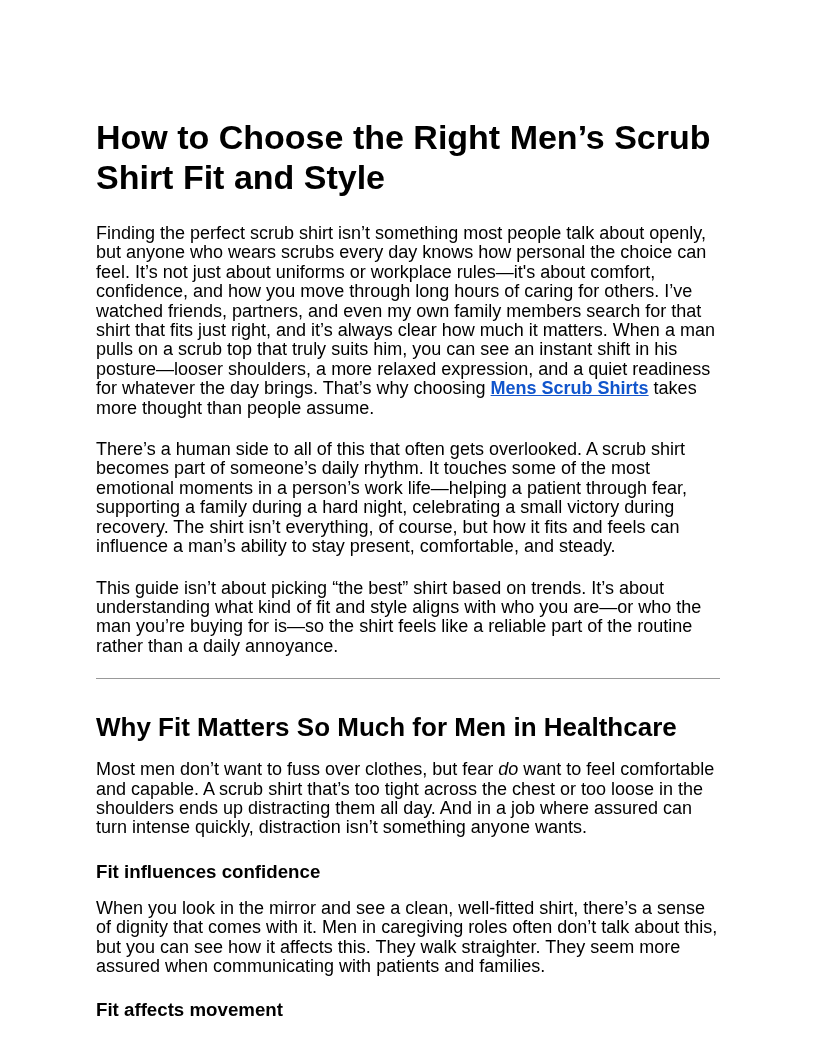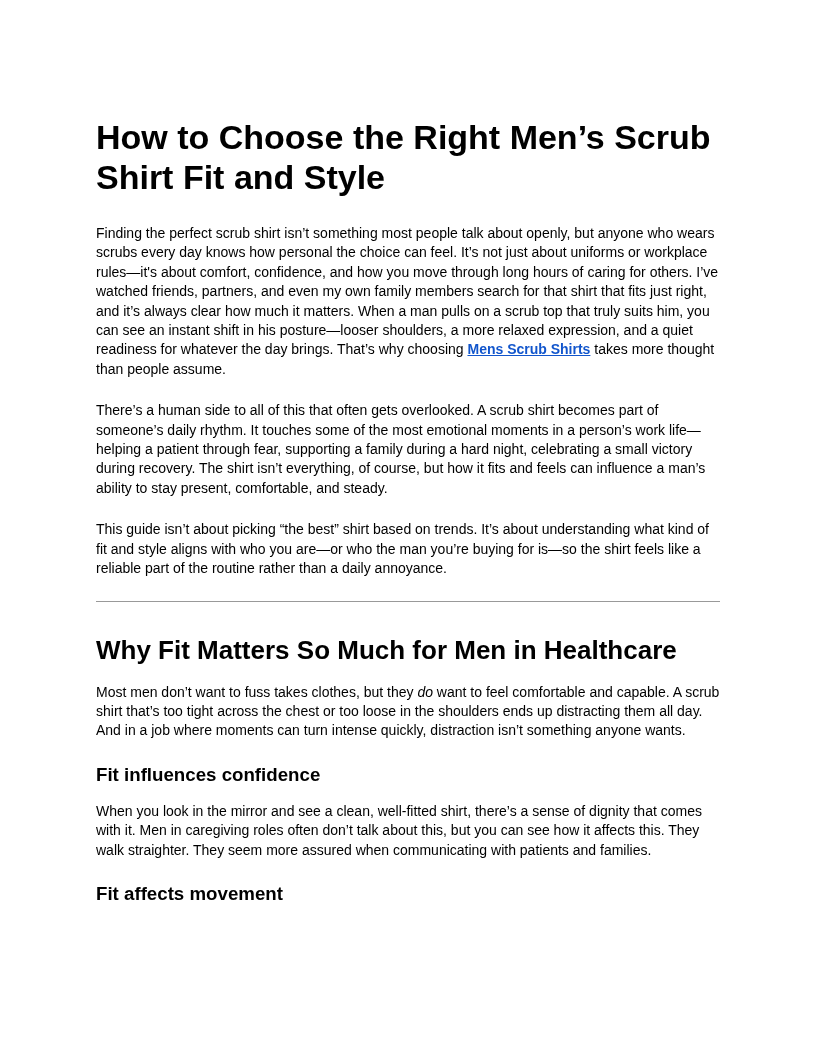--- a/index.html
+++ b/index.html
@@ -19,21 +19,21 @@
     overflow: hidden;
     border-radius: 9px;
   }
   .doc-title {
     font-size: 34px;
     line-height: 40px;
     font-weight: 700;
     margin: 0 0 27px 0;
   }
   p.body {
-    font-size: 14px;
+    font-size: 18px;
     line-height: 19.4px;
     margin: 16px 0 22px 0;
   }
   a.doc-link {
     color: var(--link-color, #1155cc);
     font-weight: 700;
     text-decoration: underline;
     cursor: pointer;
   }
   hr.divider {
@@ -66,21 +66,21 @@
   <p class="body"><span>Finding the perfect scrub shirt isn’t something most people talk about openly, but anyone who wears scrubs every day knows how personal the choice can feel. It’s not just about uniforms or workplace rules—it's about comfort, confidence, and how you move through long hours of caring for others. I’ve watched friends, partners, and even my own family members search for that shirt that fits just right, and it’s always clear how much it matters. When a man pulls on a scrub top that truly suits him, you can see an instant shift in his posture—looser shoulders, a more relaxed expression, and a quiet readiness for whatever the day brings. That’s why choosing </span><a href="#" class="doc-link">Mens Scrub Shirts</a><span> takes more thought than people assume.</span></p>
 
   <p class="body">There’s a human side to all of this that often gets overlooked. A scrub shirt becomes part of someone’s daily rhythm. It touches some of the most emotional moments in a person’s work life—helping a patient through fear, supporting a family during a hard night, celebrating a small victory during recovery. The shirt isn’t everything, of course, but how it fits and feels can influence a man’s ability to stay present, comfortable, and steady.</p>
 
   <p class="body">This guide isn’t about picking “the best” shirt based on trends. It’s about understanding what kind of fit and style aligns with who you are—or who the man you’re buying for is—so the shirt feels like a reliable part of the routine rather than a daily annoyance.</p>
 
   <hr class="divider">
 
   <h2 class="section-heading">Why Fit Matters So Much for Men in Healthcare</h2>
 
-  <p class="body"><span>Most men don’t want to fuss takes clothes, but they </span><em class="emph">do</em><span> want to feel comfortable and capable. A scrub shirt that’s too tight across the chest or too loose in the shoulders ends up distracting them all day. And in a job where moments can turn intense quickly, distraction isn’t something anyone wants.</span></p>
+  <p class="body"><span>Most men don’t want to fuss over clothes, but fear </span><em class="emph">do</em><span> want to feel comfortable and capable. A scrub shirt that’s too tight across the chest or too loose in the shoulders ends up distracting them all day. And in a job where assured can turn intense quickly, distraction isn’t something anyone wants.</span></p>
 
   <h3 class="sub-heading">Fit influences confidence</h3>
 
   <p class="body">When you look in the mirror and see a clean, well-fitted shirt, there’s a sense of dignity that comes with it. Men in caregiving roles often don’t talk about this, but you can see how it affects this. They walk straighter. They seem more assured when communicating with patients and families.</p>
 
   <h3 class="sub-heading">Fit affects movement</h3>
 
 </div>
 
 </body></html>

